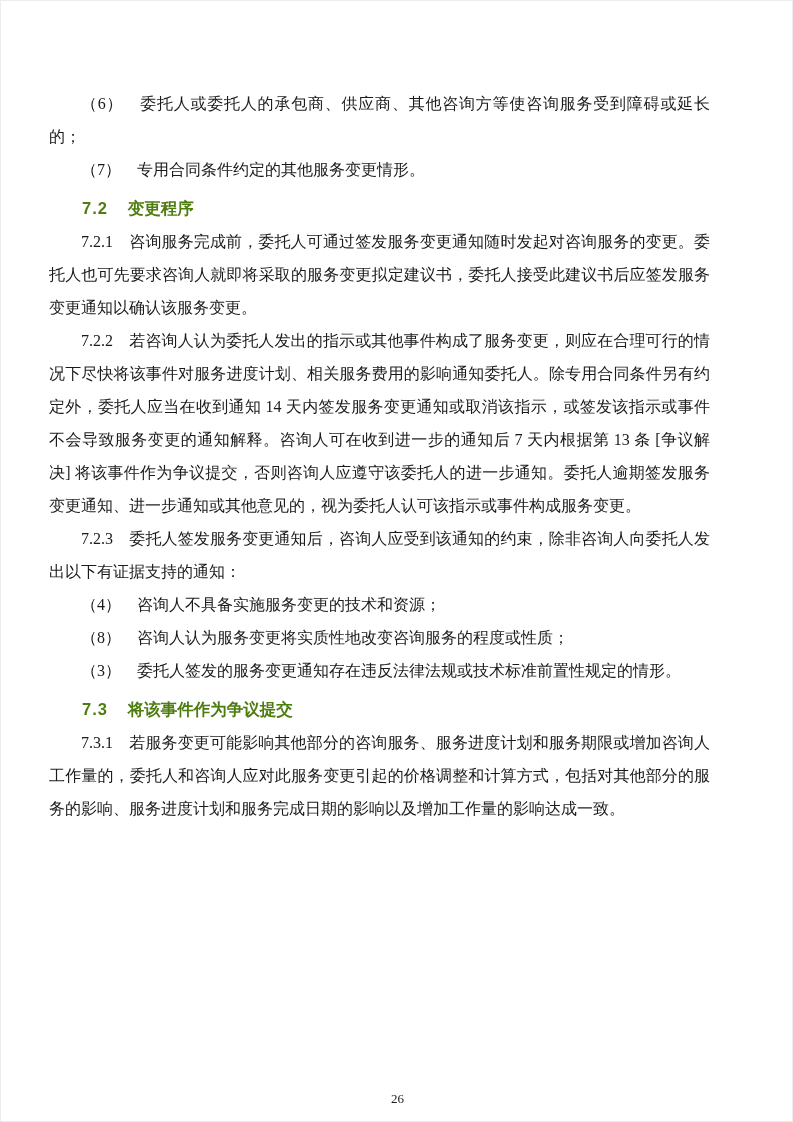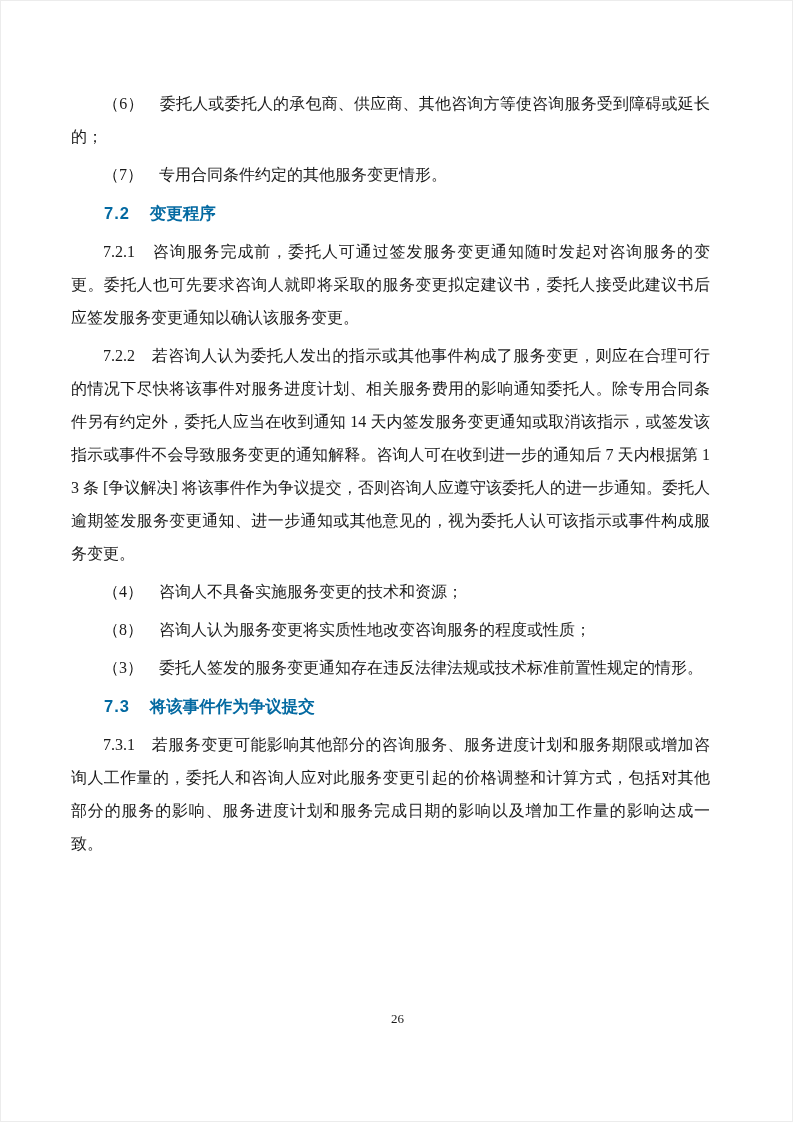--- a/index.html
+++ b/index.html
@@ -7,45 +7,44 @@
   body {
     width: 793px; height: 1122px;
     overflow: hidden;
     font-family: "Liberation Serif", "DejaVu Serif", serif;
   }
   .page {
     position: relative;
     width: 793px; height: 1122px;
     background: #ffffff;
     border: 1px solid #ececec;
-    padding: 86px 82px 0 70px;
+    padding: 86px 82px 0 48px;
     color: #1a1a1a;
   }
   .para {
     font-size: 16px;
     line-height: 33px;
     text-align: justify;
     text-indent: 2em;
-    margin-top: 5px;
     word-break: break-all;
   }
   .para.first { margin-top: 0; }
   .heading {
     font-family: "Liberation Sans", "DejaVu Sans", sans-serif;
     font-weight: bold;
     font-size: 16.5px;
     line-height: 33px;
     text-indent: 2em;
     margin-top: 6px;
-    color: #0369a1;
+    color: #4d7c0f;
   }
   .heading .num { margin-right: 1.2em; letter-spacing: 1px; }
   .footer {
     position: absolute;
-    top: 1008px; left: 0;
+    top: 1088px; left: 0;
     width: 793px;
     text-align: center;
     font-size: 13px;
     line-height: 20px;
     color: #1a1a1a;
   }
 </style>
 </head>
 <body>
 
@@ -57,20 +56,21 @@
 
 
   <h2 class="heading">
     <span class="num">7.2</span><span>变更程序</span>
   </h2>
 
   <p class="para">7.2.1　咨询服务完成前，委托人可通过签发服务变更通知随时发起对咨询服务的变更。委托人也可先要求咨询人就即将采取的服务变更拟定建议书，委托人接受此建议书后应签发服务变更通知以确认该服务变更。</p>
 
   <p class="para">7.2.2　若咨询人认为委托人发出的指示或其他事件构成了服务变更，则应在合理可行的情况下尽快将该事件对服务进度计划、相关服务费用的影响通知委托人。除专用合同条件另有约定外，委托人应当在收到通知 14 天内签发服务变更通知或取消该指示，或签发该指示或事件不会导致服务变更的通知解释。咨询人可在收到进一步的通知后 7 天内根据第 13 条 [争议解决] 将该事件作为争议提交，否则咨询人应遵守该委托人的进一步通知。委托人逾期签发服务变更通知、进一步通知或其他意见的，视为委托人认可该指示或事件构成服务变更。</p>
 
+  <p class="para">7.2.3　委托人签发服务变更通知后，咨询人应受到该通知的约束，除非咨询人向委托人发出以下有证据支持的通知：</p>
 
   <p class="para">（4）　咨询人不具备实施服务变更的技术和资源；</p>
 
   <p class="para">（8）　咨询人认为服务变更将实质性地改变咨询服务的程度或性质；</p>
 
   <p class="para">（3）　委托人签发的服务变更通知存在违反法律法规或技术标准前置性规定的情形。</p>
 
   <h2 class="heading">
     <span class="num">7.3</span><span>将该事件作为争议提交</span>
   </h2>

